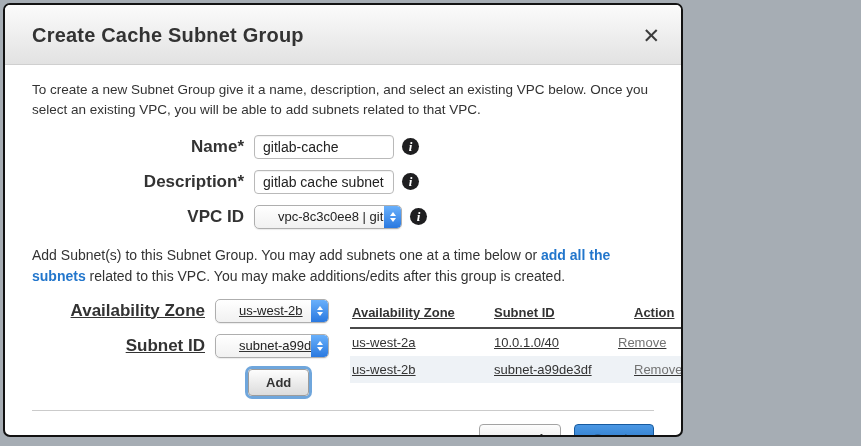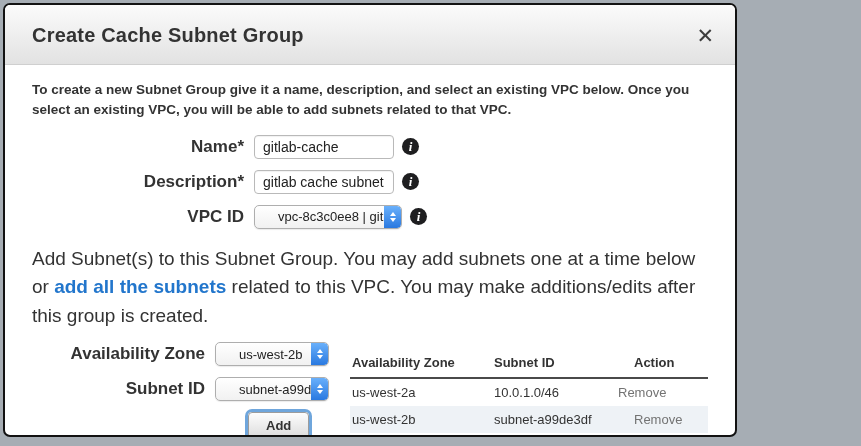--- a/index.html
+++ b/index.html
@@ -5,21 +5,21 @@
   * { margin:0; padding:0; box-sizing:border-box; }
   html,body { width:861px; height:446px; }
   body {
     background:#a6adb4;
     font-family:"Liberation Sans", sans-serif;
     position:relative;
     overflow:hidden;
   }
   .modal {
     position:absolute; left:3px; top:3px;
-    width:734px; height:434px;
+    width:680px; height:434px;
     background:#fff;
     border:2px solid #121212;
     border-radius:7px;
     overflow:hidden;
   }
   .modal-header {
     height:60px;
     background:linear-gradient(#fbfbfb,#e2e2e2);
     border-bottom:1px solid #cfcfcf;
     position:relative;
@@ -27,21 +27,21 @@
   .modal-title {
     position:absolute; left:27px; top:50%; transform:translateY(-50%);
     font-size:20px; font-weight:bold; color:#333;
     letter-spacing:0.2px;
   }
   .close-btn {
     position:absolute; right:21px; top:50%; transform:translateY(-50%);
     font-size:21px; color:#3c3c3c; cursor:pointer; line-height:1;
   }
   .modal-body { padding:15px 27px 0 27px; color:#333; }
-  .intro { font-size:13.5px; line-height:1.5; margin-bottom:14px;font-weight:bold; }
+  .intro { font-size:13.5px; line-height:1.5; margin-bottom:14px; }
 
   .form-row { display:flex; align-items:center; margin-bottom:11px; }
   .form-label {
     width:214px; text-align:right; font-weight:bold;
     font-size:17px; padding-right:2px; flex-shrink:0;
   }
   .field-gap { width:8px; flex-shrink:0; }
   input.text {
     width:140px; height:24px;
     border:1px solid #b9b9b9; border-radius:4px;
@@ -68,24 +68,24 @@
     width:17px; align-self:stretch; flex-shrink:0;
     background:linear-gradient(#69b0fb,#2a79e0);
     display:flex; flex-direction:column; align-items:center; justify-content:center;
     gap:2px; border-radius:0 4px 4px 0;
   }
   .tri-up { width:0; height:0; border-left:3.5px solid transparent; border-right:3.5px solid transparent; border-bottom:4px solid #fff; }
   .tri-down { width:0; height:0; border-left:3.5px solid transparent; border-right:3.5px solid transparent; border-top:4px solid #fff; }
   .w148 { width:148px; }
   .w114 { width:114px; }
 
-  .subnet-para { font-size:19px; line-height:1.5; margin:16px 0 12px 0; }
+  .subnet-para { font-size:14px; line-height:1.5; margin:16px 0 12px 0; }
   .inline-link { color:#2276cc; font-weight:bold; cursor:pointer; }
 
-  .bottom { display:flex; align-items:center; }
+  .bottom { display:flex; align-items:flex-start;text-decoration:underline; }
   .left-form { width:318px; flex-shrink:0; }
   .left-form .form-label { width:175px; }
   .add-btn-row { margin-top:8px; padding-left:216px; }
   .add-btn {
     background:linear-gradient(#fdfdfd,#dcdcdc);
     border:1px solid #9c9c9c; border-radius:4px;
     padding:5px 17px; font-weight:bold; font-size:13px; color:#333;
     font-family:"Liberation Sans", sans-serif; cursor:pointer;
     box-shadow:0 0 0 3px #6fa6dc;
   }
@@ -191,21 +191,21 @@
       </div>
 
       <div class="subnet-table">
         <div class="trow thead">
           <div class="c1">Availability Zone</div>
           <div class="c2">Subnet ID</div>
           <div class="c4">Action</div>
         </div>
         <div class="trow">
           <div class="c1">us-west-2a</div>
-          <div class="c3">10.0.1.0/46</div>
+          <div class="c3">10.0.1.0/40</div>
           <div class="c4"><span class="remove-link">Remove</span></div>
         </div>
         <div class="trow striped">
           <div class="c1">us-west-2b</div>
           <div class="c2">subnet-a99de3df</div>
           <div class="c4"><span class="remove-link">Remove</span></div>
         </div>
       </div>
 
     </div>

